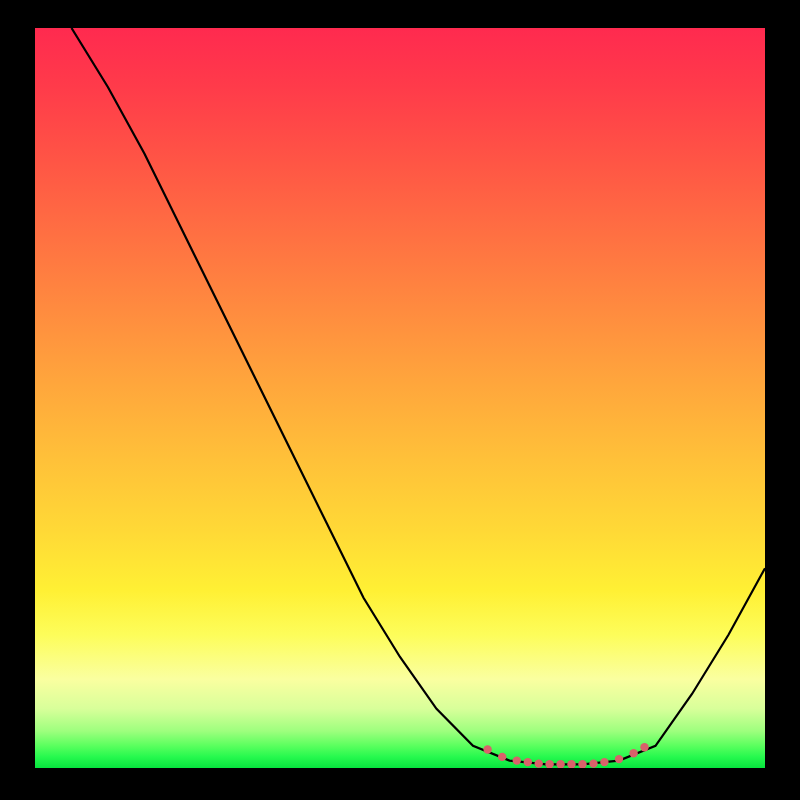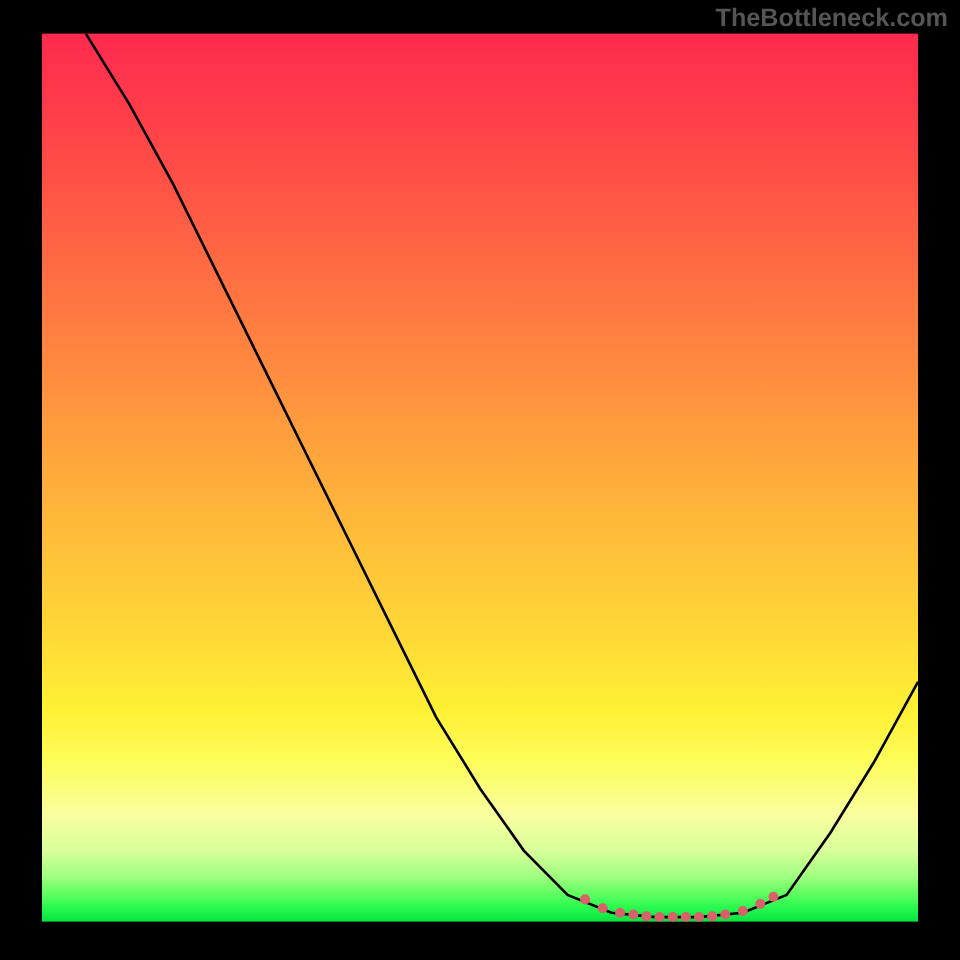--- a/index.html
+++ b/index.html
@@ -63,21 +63,20 @@
     left: 0;
     top: 0;
     width: 100%;
     height: 100%;
   }
 </style>
 </head>
 <body>
 
 <div class="container">
-  <div class="watermark">TheBottleneck.com</div>
   <div class="plot-area">
     <div class="gradient-bg"></div>
     <svg class="curve" viewBox="0 0 730 740" preserveAspectRatio="none">
       <g id="curve-path">
           <path d="M36.5 0.0 L73.0 59.2 L109.5 125.8 L146.0 199.8 L182.5 273.8 L219.0 347.8 L255.5 421.8 L292.0 495.8 L328.5 569.8 L365.0 629.0 L401.5 680.8 L438.0 717.8 L474.5 732.6 L511.0 736.3 L547.5 736.3 L584.0 732.6 L620.5 717.8 L657.0 666.0 L693.5 606.8 L730.0 540.2 " stroke="#000000" stroke-width="2.2" fill="none"></path>
         </g>
       <g id="dots-group">
           <circle cx="452.6" cy="721.5" r="4.2" fill="#d9626a"></circle>
           <circle cx="467.2" cy="728.9" r="4.2" fill="#d9626a"></circle>
           <circle cx="481.8" cy="732.6" r="4.2" fill="#d9626a"></circle>

